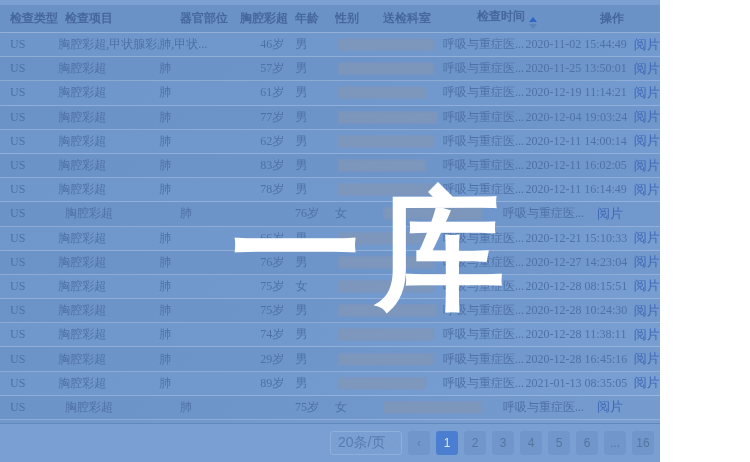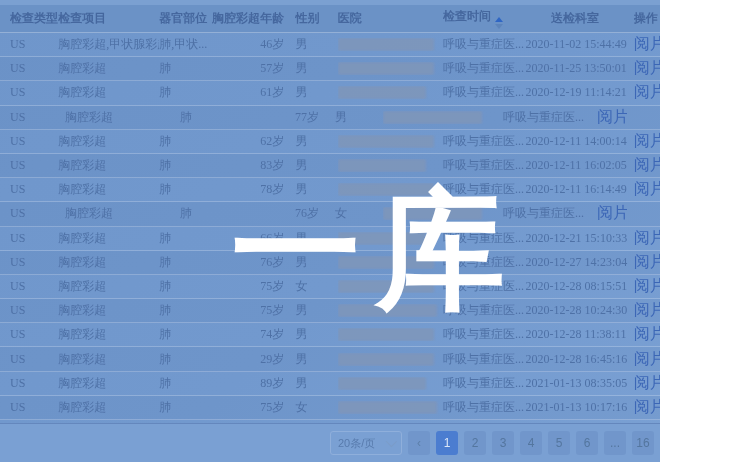--- a/index.html
+++ b/index.html
@@ -20,29 +20,29 @@
   .col-3{width:55px;}
   .col-4{width:40px;}
   .col-5{width:48px;}
   .col-6{width:120px;}
   .col-7{width:94px;}
   .col-8{width:123px;}
   .col-9{width:30px;}
   .redact{width:96px;height:13px;border-radius:2px;background:#8096b8;opacity:.8;filter:blur(1.2px);}
   .trow:nth-child(3n) .redact{width:88px;}
   .trow:nth-child(4n) .redact{width:99px;}
-  .view-link{font-size:16px;color:#3c67b6;cursor:pointer;margin-top:12px;}
+  .view-link{font-size:13px;color:#3c67b6;cursor:pointer;margin-top:12px;}
   
   .caret{display:inline-flex;flex-direction:column;margin-left:4px;vertical-align:-2px;}
   .caret i{display:block;width:0;height:0;border-left:4px solid transparent;border-right:4px solid transparent;}
   .caret .up{border-bottom:5px solid #2f66c4;margin-bottom:2px;}
   .caret .down{border-top:5px solid #5d84ba;}
   
   .pagebar{position:absolute;left:0;right:0;bottom:0;height:38px;background:#7aa0d3;border-top:1px solid rgba(60,90,150,0.35);display:flex;align-items:center;justify-content:flex-end;padding-right:6px;gap:6px;}
-  .page-size{display:flex;align-items:center;justify-content:space-between;width:72px;height:24px;padding:4px 7px;border:1px solid #8fafdb;border-radius:3px;color:#587bad;font-size:11px;cursor:pointer;box-sizing:border-box;}
+  .page-size{display:flex;align-items:center;justify-content:space-between;width:72px;height:24px;padding:4px 7px;border:1px solid #8fafdb;border-radius:3px;color:#587bad;font-size:14px;cursor:pointer;box-sizing:border-box;}
   .chev{width:7px;height:7px;border-right:1.5px solid #7b9cc8;border-bottom:1.5px solid #7b9cc8;transform:rotate(45deg) translateY(-2px);}
   .pg{min-width:22px;height:24px;border:none;border-radius:3px;background:rgba(40,70,140,0.10);color:#54769f;font-size:12px;display:flex;align-items:center;justify-content:center;cursor:pointer;font-family:inherit;padding:0 3px;}
   .pg.active{background:#4b7dd0;color:#dbe7f8;}
   .pg.prev{color:#5d7fa9;}
   
   .watermark{position:absolute;left:231px;top:185px;z-index:5;font-size:130px;line-height:1;font-weight:700;letter-spacing:14px;color:#ffffff;font-family:"DejaVu Sans",sans-serif;pointer-events:none;}
 </style>
 </head>
 <body>
 
@@ -50,26 +50,25 @@
   <div class="blurwrap">
     <div class="topstrip"></div>
 
     <div class="thead">
         <div class="hcell col-0">检查类型</div>
         <div class="hcell col-1">检查项目</div>
         <div class="hcell col-2">器官部位</div>
         <div class="hcell col-3">胸腔彩超</div>
         <div class="hcell col-4">年龄</div>
         <div class="hcell col-5">性别</div>
-        <div class="hcell col-6">医院</div>
+        <div class="hcell col-7">送检科室</div>
         <div class="hcell col-8">检查时间<span class="caret">
             <i class="up"></i>
             <i class="down"></i>
           </span></div>
-        <div class="hcell col-7">送检科室</div>
         <div class="hcell col-9">操作</div>
       </div>
 
     <div class="tbody">
         <div class="trow">
           <div class="tcell col-0">US</div>
           <div class="tcell col-1">胸腔彩超,甲状腺彩超</div>
           <div class="tcell col-2">肺,甲状...</div>
           <div class="tcell col-3"></div>
           <div class="tcell col-4">46岁</div>
@@ -113,20 +112,21 @@
           <div class="tcell col-0">US</div>
           <div class="tcell col-1">胸腔彩超</div>
           <div class="tcell col-2">肺</div>
           <div class="tcell col-3"></div>
           <div class="tcell col-4">77岁</div>
           <div class="tcell col-5">男</div>
           <div class="tcell col-6">
             <div class="redact"></div>
           </div>
           <div class="tcell col-7">呼吸与重症医...</div>
+          <div class="tcell col-8">2020-12-04 19:03:24</div>
           <div class="tcell col-9"><span class="view-link">阅片</span></div>
         </div>
         <div class="trow">
           <div class="tcell col-0">US</div>
           <div class="tcell col-1">胸腔彩超</div>
           <div class="tcell col-2">肺</div>
           <div class="tcell col-3"></div>
           <div class="tcell col-4">62岁</div>
           <div class="tcell col-5">男</div>
           <div class="tcell col-6">
@@ -279,21 +279,20 @@
           <div class="tcell col-0">US</div>
           <div class="tcell col-1">胸腔彩超</div>
           <div class="tcell col-2">肺</div>
           <div class="tcell col-3"></div>
           <div class="tcell col-4">75岁</div>
           <div class="tcell col-5">女</div>
           <div class="tcell col-6">
             <div class="redact"></div>
           </div>
           <div class="tcell col-7">呼吸与重症医...</div>
-          <div class="tcell col-8">2021-01-13 10:17:16</div>
           <div class="tcell col-9"><span class="view-link">阅片</span></div>
         </div>
       </div>
 
     <div class="pagebar">
       <div class="page-size">
         <span>20条/页</span>
         <span class="chev"></span>
       </div>
       <button class="pg prev">‹</button>

